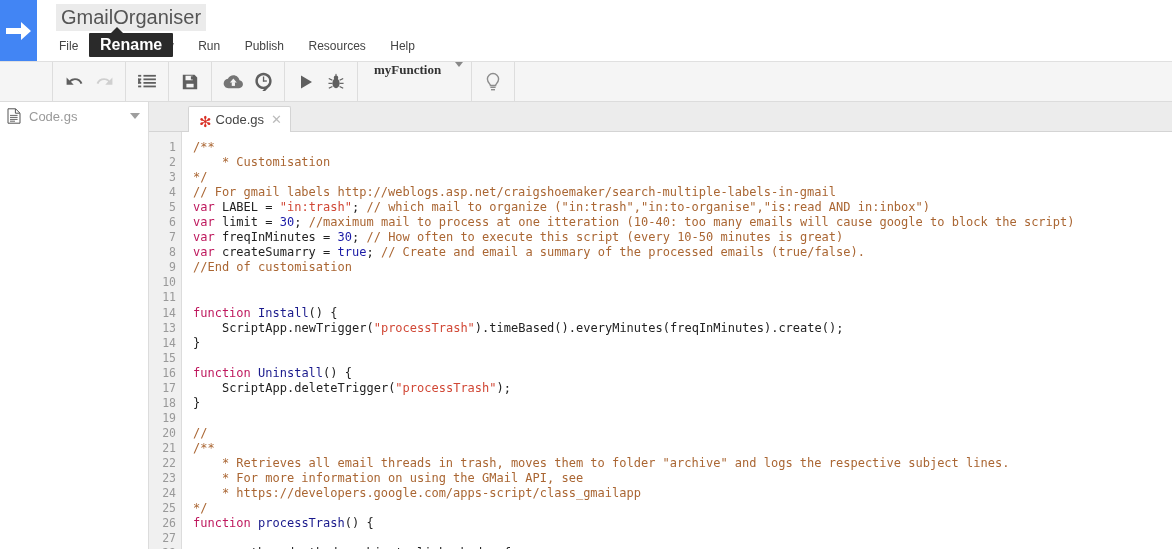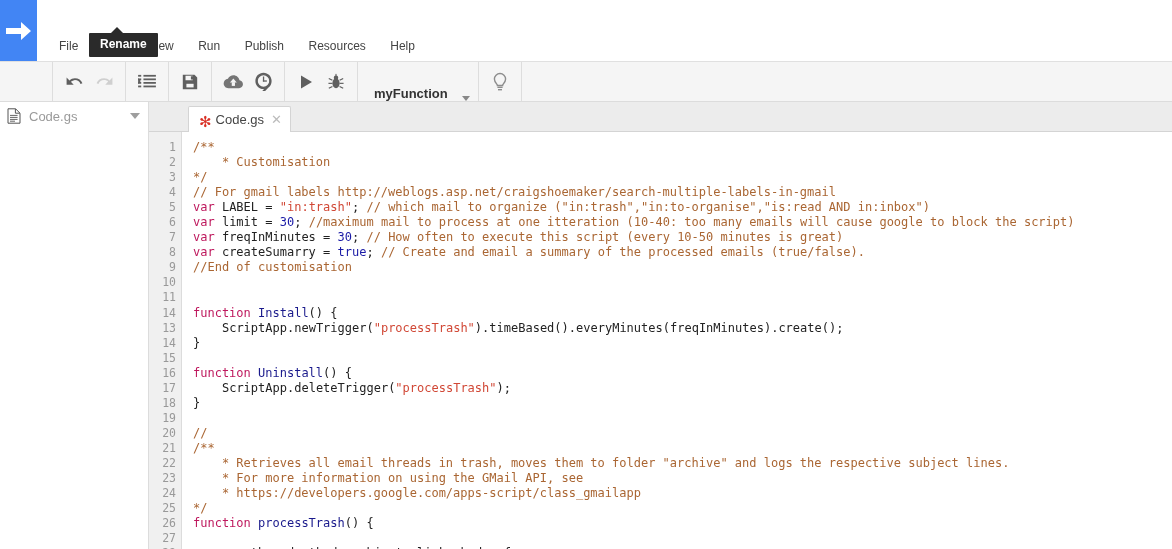--- a/index.html
+++ b/index.html
@@ -68,21 +68,21 @@
   }
   .menu-item:first-child { padding-left: 3px; }
 
   
   .tooltip {
     position: absolute;
     left: 89px;
     top: 33px;
     background: #2a2a2a;
     color: #ffffff;
-    font-size: 12px;
+    font-size: 16px;
     font-weight: bold;
     padding: 5px 11px 6px 11px;
     line-height: 13px;
     border-radius: 1px;
     z-index: 30;
     white-space: nowrap;
   }
   .tooltip .tip-arrow {
     position: absolute;
     top: -6px;
@@ -118,25 +118,26 @@
     display: flex;
     align-items: center;
     justify-content: center;
     cursor: pointer;
   }
   .tb-btn svg { display: block; }
   .tb-btn.disabled { opacity: 0.35; }
 
   .fn-select {
     display: flex;
-    align-items: flex-end;
+    align-items: flex-start;
     height: 39px;
     padding: 0 8px 0 16px;
     border-right: 1px solid #dddddd;
     cursor: pointer;
+    font-family: Liberation Serif, serif;
   }
   .fn-name {
     font-size: 13px;
     color: #333333;
     font-weight: bold;
     margin-right: 14px;
     white-space: nowrap;
   }
   .caret {
     width: 0; height: 0;
@@ -281,20 +282,23 @@
 <body>
 
 <div class="topbar">
 
   <div class="logo-tile">
     <svg width="26" height="22" viewBox="0 0 26 22" aria-hidden="true">
       <path d="M0 8 L15 8 L15 2 L25 11 L15 20 L15 14 L0 14 Z" fill="#ffffff"></path>
     </svg>
   </div>
 
+  <div class="title-block">
+    <span class="doc-title">GmailOrganiser</span>
+  </div>
 
   <div class="menubar">
     <span class="menu-item">File</span>
     <span class="menu-item">Edit</span>
     <span class="menu-item">View</span>
     <span class="menu-item">Run</span>
     <span class="menu-item">Publish</span>
     <span class="menu-item">Resources</span>
     <span class="menu-item">Help</span>
   </div>

